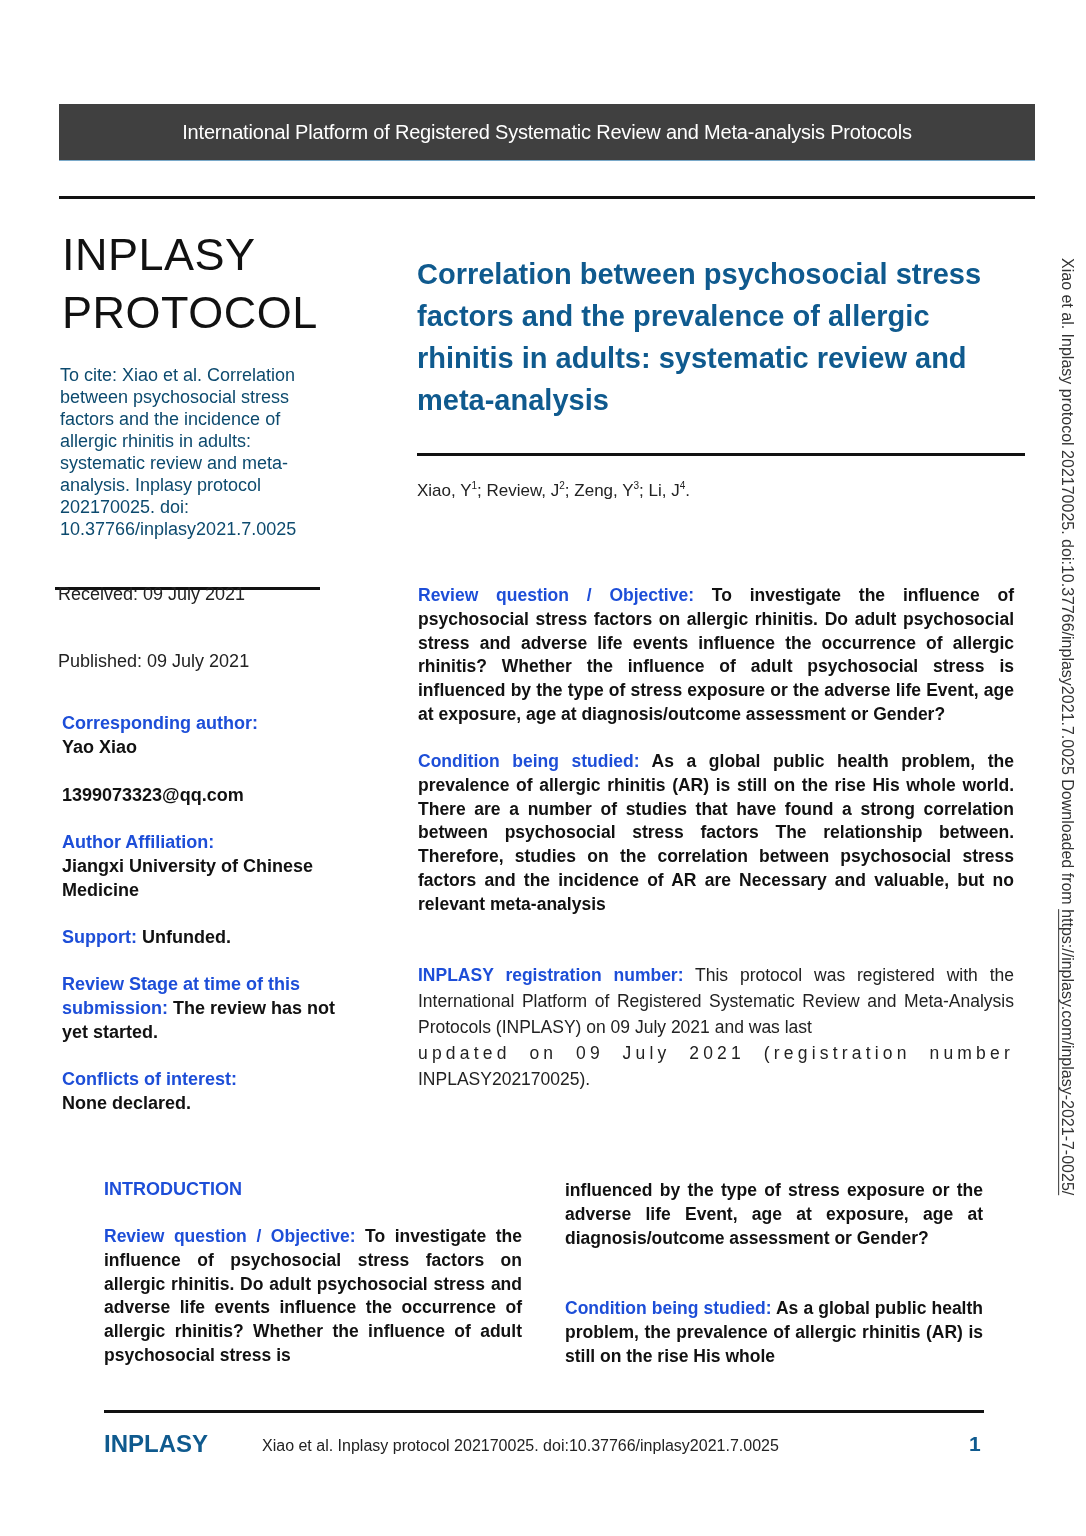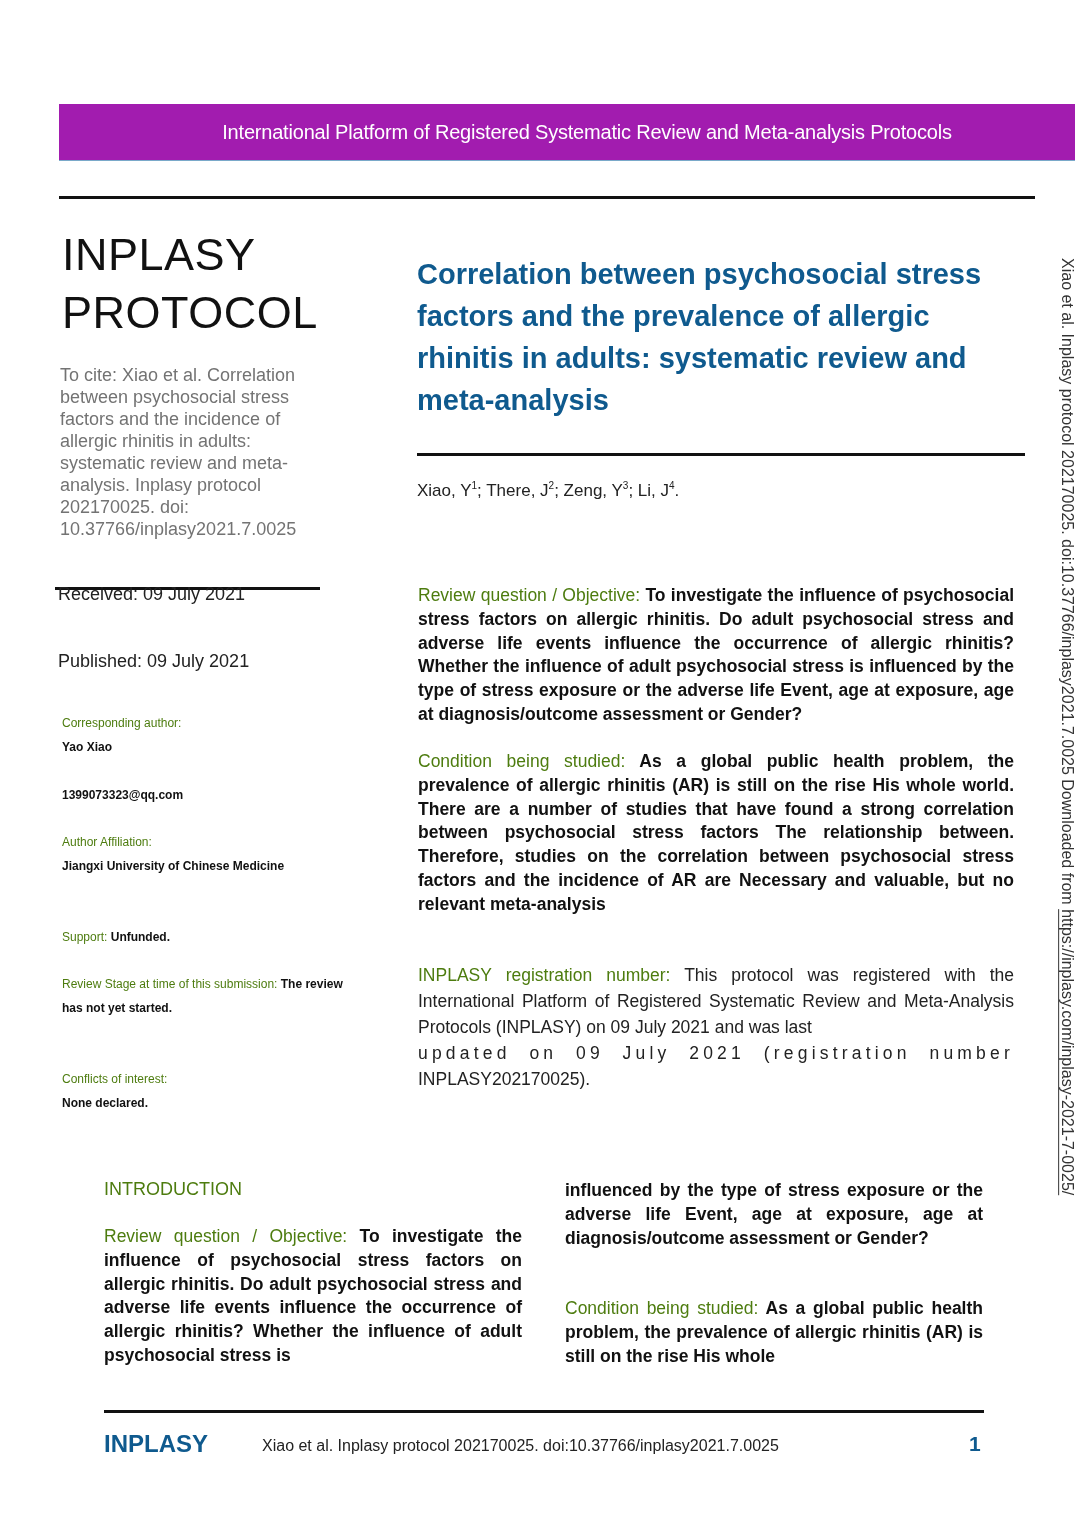--- a/index.html
+++ b/index.html
@@ -1,30 +1,30 @@
 <!DOCTYPE html>
 <html><head>
 <meta charset="utf-8">
 <style>
   html, body { margin: 0; padding: 0; background: #ffffff; }
   body { width: 1086px; height: 1536px; position: relative; overflow: hidden;
          font-family: "Liberation Sans", sans-serif; color: #111; }
   .abs { position: absolute; }
-  .banner { left: 59px; top: 104px; width: 976px; height: 56px; background: #a21caf;
+  .banner { left: 59px; top: 104px; width: 976px; height: 56px; background: #404040;
             color: #fff; font-size: 20px; display: flex; align-items: center; justify-content: center;
-            box-shadow: 0 1px 0 #7aa9c9; letter-spacing: -0.2px; padding-left: 40px; }
+            box-shadow: 0 1px 0 #7aa9c9; letter-spacing: -0.2px; }
   .rule { background: #111; height: 3px; }
   .big-title { left: 62px; top: 226px; font-size: 45px; line-height: 58px; color: #111; letter-spacing: 0.5px; }
-  .cite { left: 60px; top: 364px; width: 280px; font-size: 18px; line-height: 22px; color: #737373; }
+  .cite { left: 60px; top: 364px; width: 280px; font-size: 18px; line-height: 22px; color: #0c4a6e; }
   .paper-title { left: 417px; top: 253px; width: 600px; font-size: 29px; line-height: 42px; font-weight: bold; color: #0f5a8e; }
   .authors { left: 417px; top: 480px; font-size: 17px; color: #222; }
   .authors sup { font-size: 10px; vertical-align: 7px; }
   .dates { left: 58px; font-size: 18px; color: #222; }
-  .side { left: 62px; width: 290px; font-size: 12px; line-height: 24px; font-weight: bold; color: #111; }
-  .lbl { color: #4d7c0f; font-weight: normal; }
+  .side { left: 62px; width: 290px; font-size: 18px; line-height: 24px; font-weight: bold; color: #111; }
+  .lbl { color: #1d4ed8; font-weight: bold; }
   .body-block { left: 418px; width: 596px; font-size: 17.5px; line-height: 23.8px; font-weight: bold; text-align: justify; color: #111; }
   .reg-block { left: 418px; top: 962px; width: 596px; font-size: 17.5px; line-height: 26px; font-weight: normal; text-align: justify; color: #222; }
   .reg-block .spaced { letter-spacing: 4.2px; }
   .intro-col { width: 418px; font-size: 17.5px; line-height: 23.8px; font-weight: bold; text-align: justify; color: #111; }
   .footer-brand { left: 104px; top: 1430px; font-size: 24px; font-weight: bold; color: #0f5a8e; }
   .footer-cite { left: 262px; top: 1437px; font-size: 16px; color: #222; }
   .footer-page { left: 969px; top: 1432px; font-size: 21px; font-weight: bold; color: #0f5a8e; }
   .side-note { left: 1058px; top: 258px; writing-mode: vertical-rl; font-size: 16px; color: #333; white-space: nowrap; }
   .side-note a { color: #333; text-decoration: underline; }
 </style>
@@ -42,21 +42,21 @@
   <div>PROTOCOL</div>
 </div>
 
 <div class="abs cite">To cite: Xiao et al. Correlation between psychosocial stress factors and the incidence of allergic rhinitis in adults: systematic review and meta-analysis. Inplasy protocol 202170025. doi: 10.37766/inplasy2021.7.0025</div>
 
 <div class="abs paper-title">Correlation between psychosocial stress factors and the prevalence of allergic rhinitis in adults: systematic review and meta-analysis</div>
 
 <div class="abs rule" style="left:417px; top:453px; width:608px;"></div>
 
 <div class="abs authors">
-  <span><span>Xiao, Y</span><sup>1</sup><span>; </span></span><span><span>There, J</span><sup>2</sup><span>; </span></span><span><span>Zeng, Y</span><sup>3</sup><span>; </span></span><span><span>Li, J</span><sup>4</sup><span>.</span></span>
+  <span><span>Xiao, Y</span><sup>1</sup><span>; </span></span><span><span>Review, J</span><sup>2</sup><span>; </span></span><span><span>Zeng, Y</span><sup>3</sup><span>; </span></span><span><span>Li, J</span><sup>4</sup><span>.</span></span>
 </div>
 
 <div class="abs rule" style="left:55px; top:587px; width:265px;"></div>
 
 <div class="abs dates" style="top:584px;">Received: 09 July 2021</div>
 <div class="abs dates" style="top:651px;">Published: 09 July 2021</div>
 
 <div class="abs side" style="top:711px;">
   <div class="lbl">Corresponding author:</div>
   <div>Yao Xiao</div>

